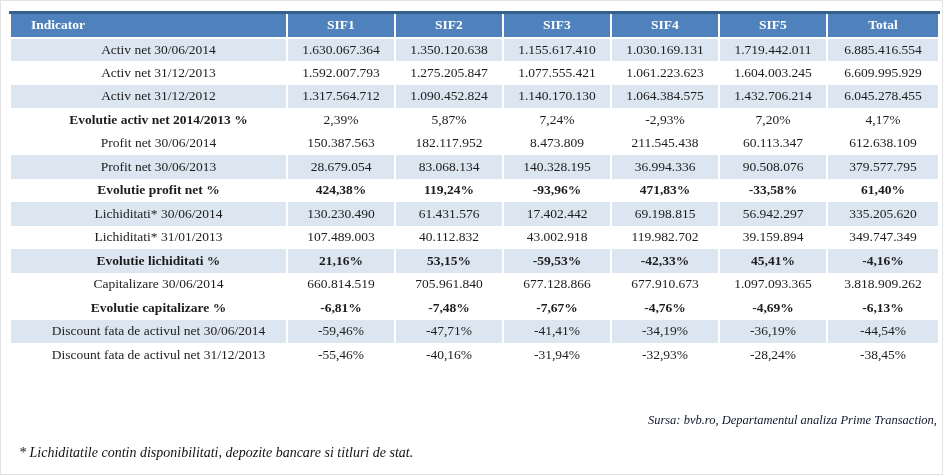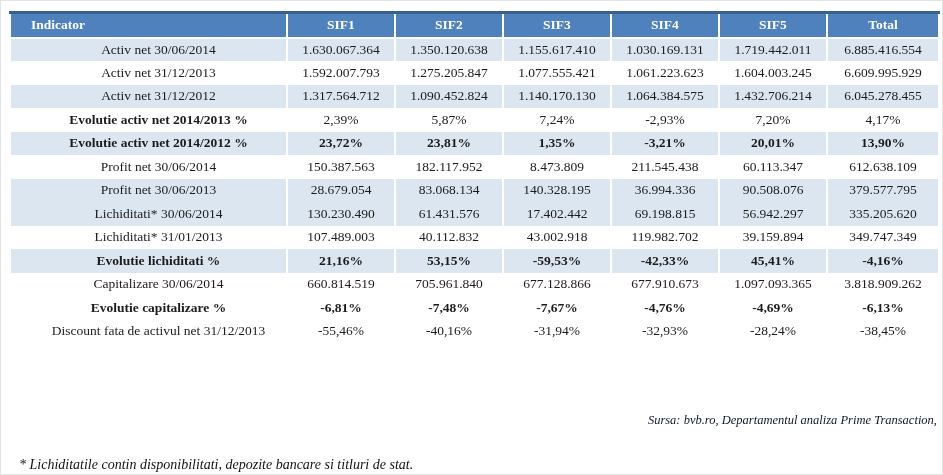--- a/index.html
+++ b/index.html
@@ -78,21 +78,20 @@
     white-space: nowrap;
   }
   .footnote {
     position: absolute;
     top: 444px;
     left: 18px;
     font-size: 14px;
     font-style: italic;
     color: #111111;
     white-space: nowrap;
-    margin-top: 12px;
   }
 </style>
 </head>
 <body>
 
 <div class="table-wrap">
   <table>
     <colgroup>
       <col class="c-indicator">
       <col class="c-sif">
@@ -143,47 +142,47 @@
         </tr>
         <tr>
           <td class="label bold">Evolutie activ net 2014/2013 %</td>
           <td>2,39%</td>
           <td>5,87%</td>
           <td>7,24%</td>
           <td>-2,93%</td>
           <td>7,20%</td>
           <td>4,17%</td>
         </tr>
-        <tr class="stripe">
-          <td class="label bold">Evolutie activ net 2014/2012 %</td>
-          <td class="bold">23,72%</td>
-          <td class="bold">23,81%</td>
-          <td class="bold">1,35%</td>
-          <td class="bold">-3,21%</td>
-          <td class="bold">20,01%</td>
-          <td class="bold">13,90%</td>
-        </tr>
         <tr>
           <td class="label">Profit net 30/06/2014</td>
           <td>150.387.563</td>
           <td>182.117.952</td>
           <td>8.473.809</td>
           <td>211.545.438</td>
           <td>60.113.347</td>
           <td>612.638.109</td>
         </tr>
         <tr class="stripe">
           <td class="label">Profit net 30/06/2013</td>
           <td>28.679.054</td>
           <td>83.068.134</td>
           <td>140.328.195</td>
           <td>36.994.336</td>
           <td>90.508.076</td>
           <td>379.577.795</td>
         </tr>
+        <tr>
+          <td class="label bold">Evolutie profit net %</td>
+          <td class="bold">424,38%</td>
+          <td class="bold">119,24%</td>
+          <td class="bold">-93,96%</td>
+          <td class="bold">471,83%</td>
+          <td class="bold">-33,58%</td>
+          <td class="bold">61,40%</td>
+        </tr>
         <tr class="stripe">
           <td class="label">Lichiditati* 30/06/2014</td>
           <td>130.230.490</td>
           <td>61.431.576</td>
           <td>17.402.442</td>
           <td>69.198.815</td>
           <td>56.942.297</td>
           <td>335.205.620</td>
         </tr>
         <tr>
@@ -214,20 +213,29 @@
           <td>3.818.909.262</td>
         </tr>
         <tr>
           <td class="label bold">Evolutie capitalizare %</td>
           <td class="bold">-6,81%</td>
           <td class="bold">-7,48%</td>
           <td class="bold">-7,67%</td>
           <td class="bold">-4,76%</td>
           <td class="bold">-4,69%</td>
           <td class="bold">-6,13%</td>
+        </tr>
+        <tr class="stripe">
+          <td class="label">Discount fata de activul net 30/06/2014</td>
+          <td>-59,46%</td>
+          <td>-47,71%</td>
+          <td>-41,41%</td>
+          <td>-34,19%</td>
+          <td>-36,19%</td>
+          <td>-44,54%</td>
         </tr>
         <tr>
           <td class="label">Discount fata de activul net 31/12/2013</td>
           <td>-55,46%</td>
           <td>-40,16%</td>
           <td>-31,94%</td>
           <td>-32,93%</td>
           <td>-28,24%</td>
           <td>-38,45%</td>
         </tr>

